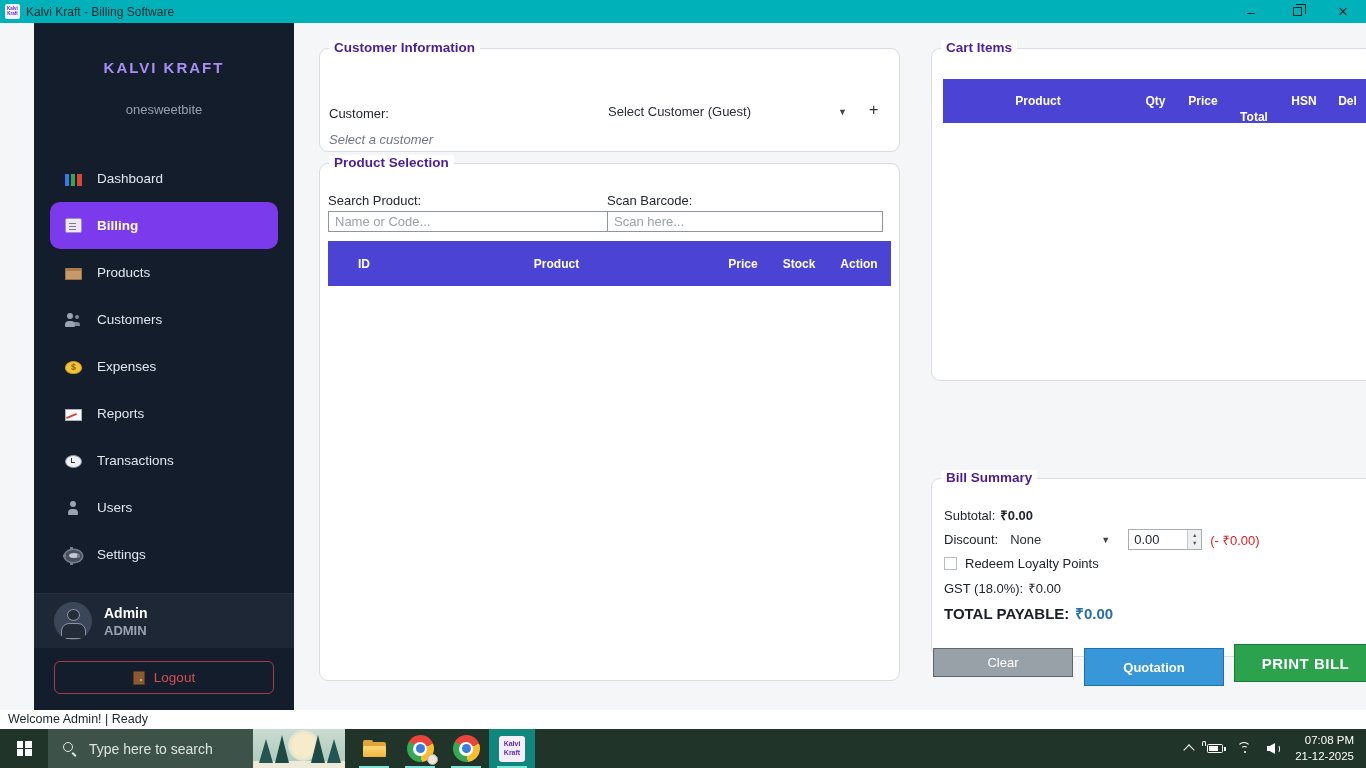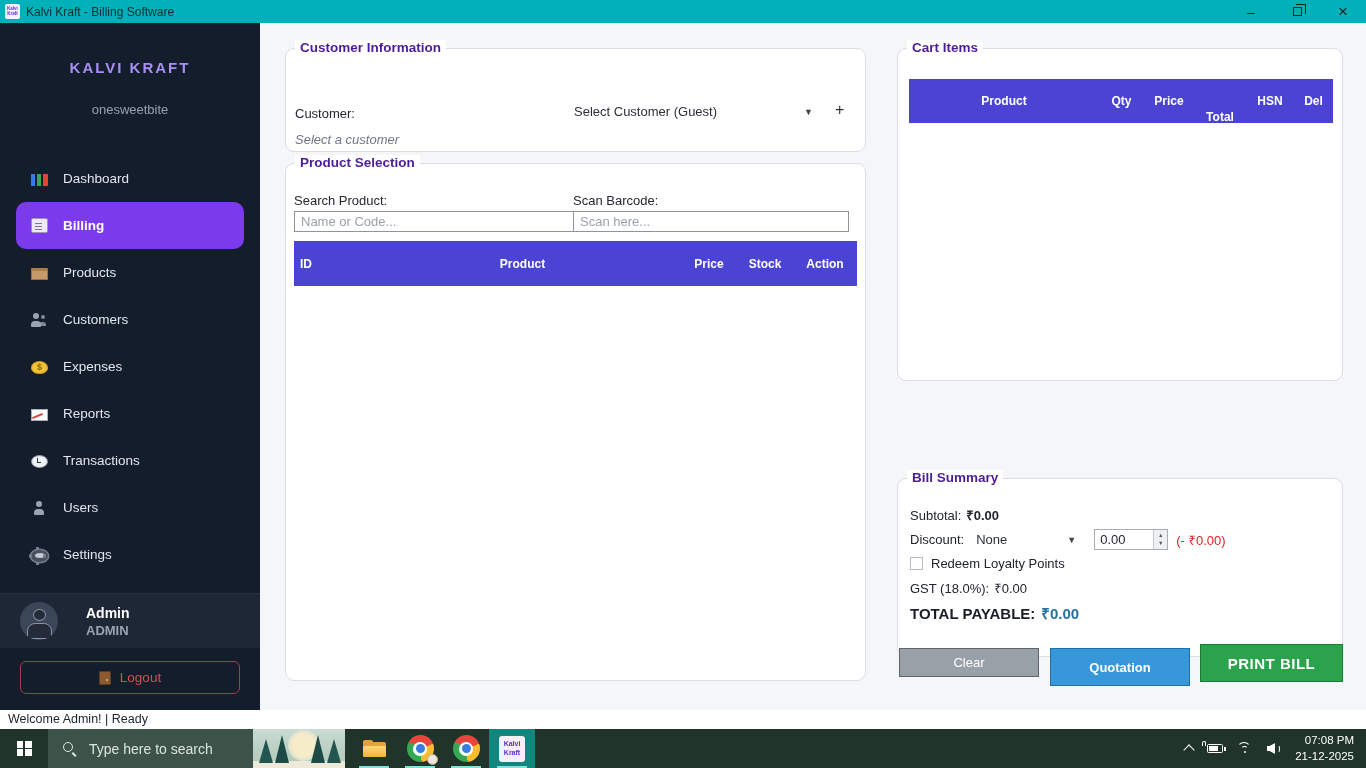--- a/index.html
+++ b/index.html
@@ -12,21 +12,21 @@
   .titlebar-title { font-size:12px; color:#0d2b30; }
   .win-controls { margin-left:auto; display:flex; align-items:center; height:100%; }
   .win-btn { width:46px; height:100%; display:flex; align-items:center; justify-content:center; color:#122; font-size:14px; cursor:default; }
   .i-restore { width:9px; height:9px; border:1px solid #122; position:relative; background:transparent; }
   .i-restore::before { content:""; position:absolute; left:2px; top:-4px; width:9px; height:9px; border-top:1px solid #122; border-right:1px solid #122; }
 
   
   .app-body { position:absolute; top:23px; left:0; width:1366px; height:687px; display:flex; }
 
   
-  .sidebar { width:260px; height:100%; background:#141d2c; display:flex; flex-direction:column; color:#dfe3ea; flex:0 0 260px; }
+  .sidebar { width:260px; height:100%; background:#141d2c; display:flex; flex-direction:column; color:#dfe3ea; flex:0 0 260px;margin-left:34px; }
   .logo { margin-top:36px; text-align:center; color:#a98ef5; font-weight:bold; font-size:15px; letter-spacing:2px; }
   .subtitle { margin-top:26px; text-align:center; color:#96a0b1; font-size:13px; }
   .nav { margin-top:38px; list-style:none; }
   .nav-item { height:47px; display:flex; align-items:center; padding-left:31px; gap:15px; font-size:13.5px; color:#e2e6ed; cursor:default; }
   .nav-item.active { background:#7c3aed; margin:0 16px; padding-left:15px; border-radius:10px; font-weight:bold; color:#ffffff; }
   .nav-ico { width:17px; height:16px; position:relative; flex:0 0 17px; display:inline-block; }
 
   .i-dash { height:12px; margin-top:2px; background:linear-gradient(to right,#3b78e7 0 4px,transparent 4px 6px,#32a852 6px 10px,transparent 10px 12px,#e04438 12px 16px); }
   .i-bill { width:12px; height:15px; background:#ece9f4; border:1px solid #9b94b5; border-radius:2px; }
   .i-bill::after { content:""; position:absolute; left:3px; width:7px; top:4px; height:7px; background:repeating-linear-gradient(to bottom,#7d7694 0 1px,transparent 1px 3px); }
@@ -41,21 +41,21 @@
   .i-user::before { content:""; position:absolute; top:1px; left:5px; width:6px; height:6px; border-radius:50%; background:#9aa4b0; }
   .i-user::after { content:""; position:absolute; bottom:1px; left:3px; width:10px; height:6px; border-radius:4px 4px 1px 1px; background:#9aa4b0; }
   .i-gear { width:12px; height:12px; margin-top:2px; border-radius:50%; background:#49505c; box-shadow:0 0 0 1.5px #747e8c; }
   .i-gear::before { content:""; position:absolute; inset:3.5px; border-radius:50%; background:#c2c9d4; }
   .i-gear::after { content:""; position:absolute; left:4.5px; top:-3px; width:3px; height:3px; background:#747e8c; box-shadow:0 15px 0 #747e8c,-7px 7.5px 0 #747e8c,7px 7.5px 0 #747e8c; }
   .i-door { width:10px; height:14px; margin-top:1px; background:#8a5a33; border:1px solid #5e3c20; border-radius:1px; }
   .i-door::after { content:""; position:absolute; right:2px; top:7px; width:2px; height:2px; border-radius:50%; background:#f0c36a; }
 
   .sidebar-spacer { flex:1; }
   .sidebar-divider { border-top:1px solid #27303f; }
-  .user-box { background:#1d2735; display:flex; align-items:center; gap:28px; padding:8px 20px; }
+  .user-box { background:#1d2735; display:flex; align-items:center; gap:12px; padding:8px 20px; }
   .avatar { width:38px; height:38px; border-radius:50%; background:#3c4659; position:relative; overflow:hidden; flex:0 0 38px; }
   .avatar::before { content:""; position:absolute; top:7px; left:13px; width:11px; height:10px; border-radius:50%; background:#242c3a; border:1px solid #8a93a5; }
   .avatar::after { content:""; position:absolute; top:21px; left:7px; width:23px; height:14px; border-radius:8px 8px 0 0; background:#242c3a; border:1px solid #8a93a5; }
   .user-name { font-weight:bold; font-size:14px; color:#ffffff; }
   .user-role { font-weight:bold; font-size:13px; color:#9aa3b2; margin-top:2px; }
   .logout-btn { margin:13px 20px 16px 20px; height:33px; border:1px solid #a63a4a; border-radius:6px; display:flex; align-items:center; justify-content:center; gap:9px; color:#d45050; font-size:13.5px; cursor:default; position:relative; }
   .logout-btn .nav-ico { flex:0 0 12px; width:12px; }
 
   
   .main { position:relative; flex:1; background:#f5f6f8; }
@@ -73,21 +73,21 @@
   .fs-product { left:25px; top:140px; width:581px; height:518px; }
   .ps-label1 { position:absolute; left:8px; top:29px; }
   .ps-label2 { position:absolute; left:287px; top:29px; }
   .tk-input { position:absolute; height:21px; border:1px solid #8f959d; background:#fff; font-size:13px; padding:2px 6px; color:#23272f; font-family:"Liberation Sans", sans-serif; }
   .tk-input::placeholder { color:#9aa1a8; }
   .ps-input1 { left:8px; top:47px; width:280px; }
   .ps-input2 { left:287px; top:47px; width:276px; }
   .table-head { position:absolute; background:#4a43d4; color:#fff; font-weight:bold; font-size:12px; display:flex; align-items:center; }
   .ps-head { left:8px; top:77px; width:563px; height:45px; }
   .col { text-align:center; }
-  .ps-col-id { flex:0 0 70px; text-align:left; padding-left:6px; }
+  .ps-col-id { flex:0 0 70px; text-align:left; padding-left:30px; }
   .ps-col-product { flex:1; }
   .ps-col-price { flex:0 0 56px; }
   .ps-col-stock { flex:0 0 56px; }
   .ps-col-action { flex:0 0 64px; }
 
   .fs-cart { left:637px; top:25px; width:446px; height:333px; }
   .cart-head { left:11px; top:30px; width:424px; height:44px; }
   .cart-col-product { flex:1; }
   .cart-col-qty { flex:0 0 45px; }
   .cart-col-price { flex:0 0 50px; }

